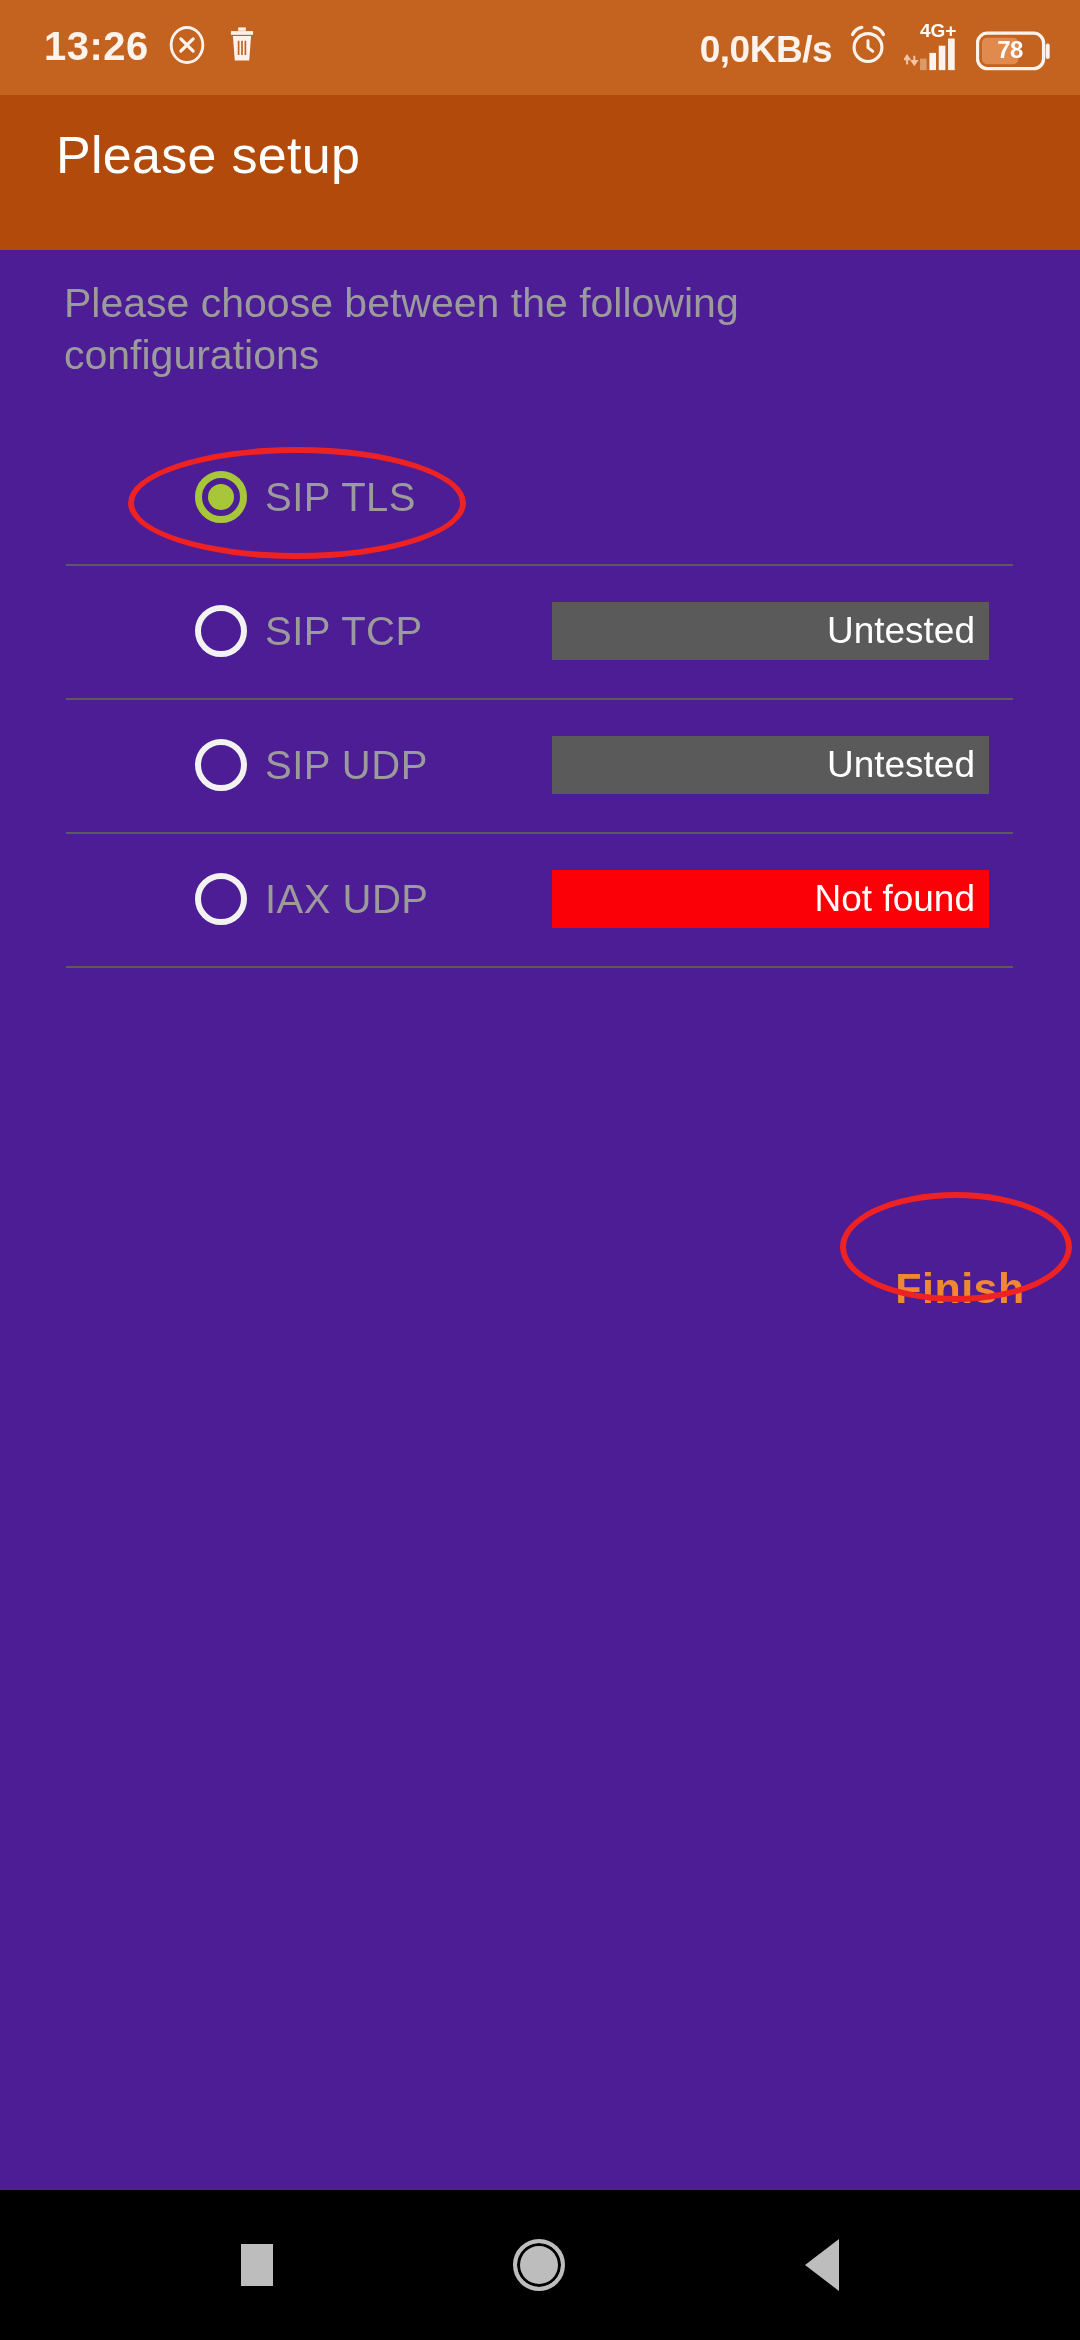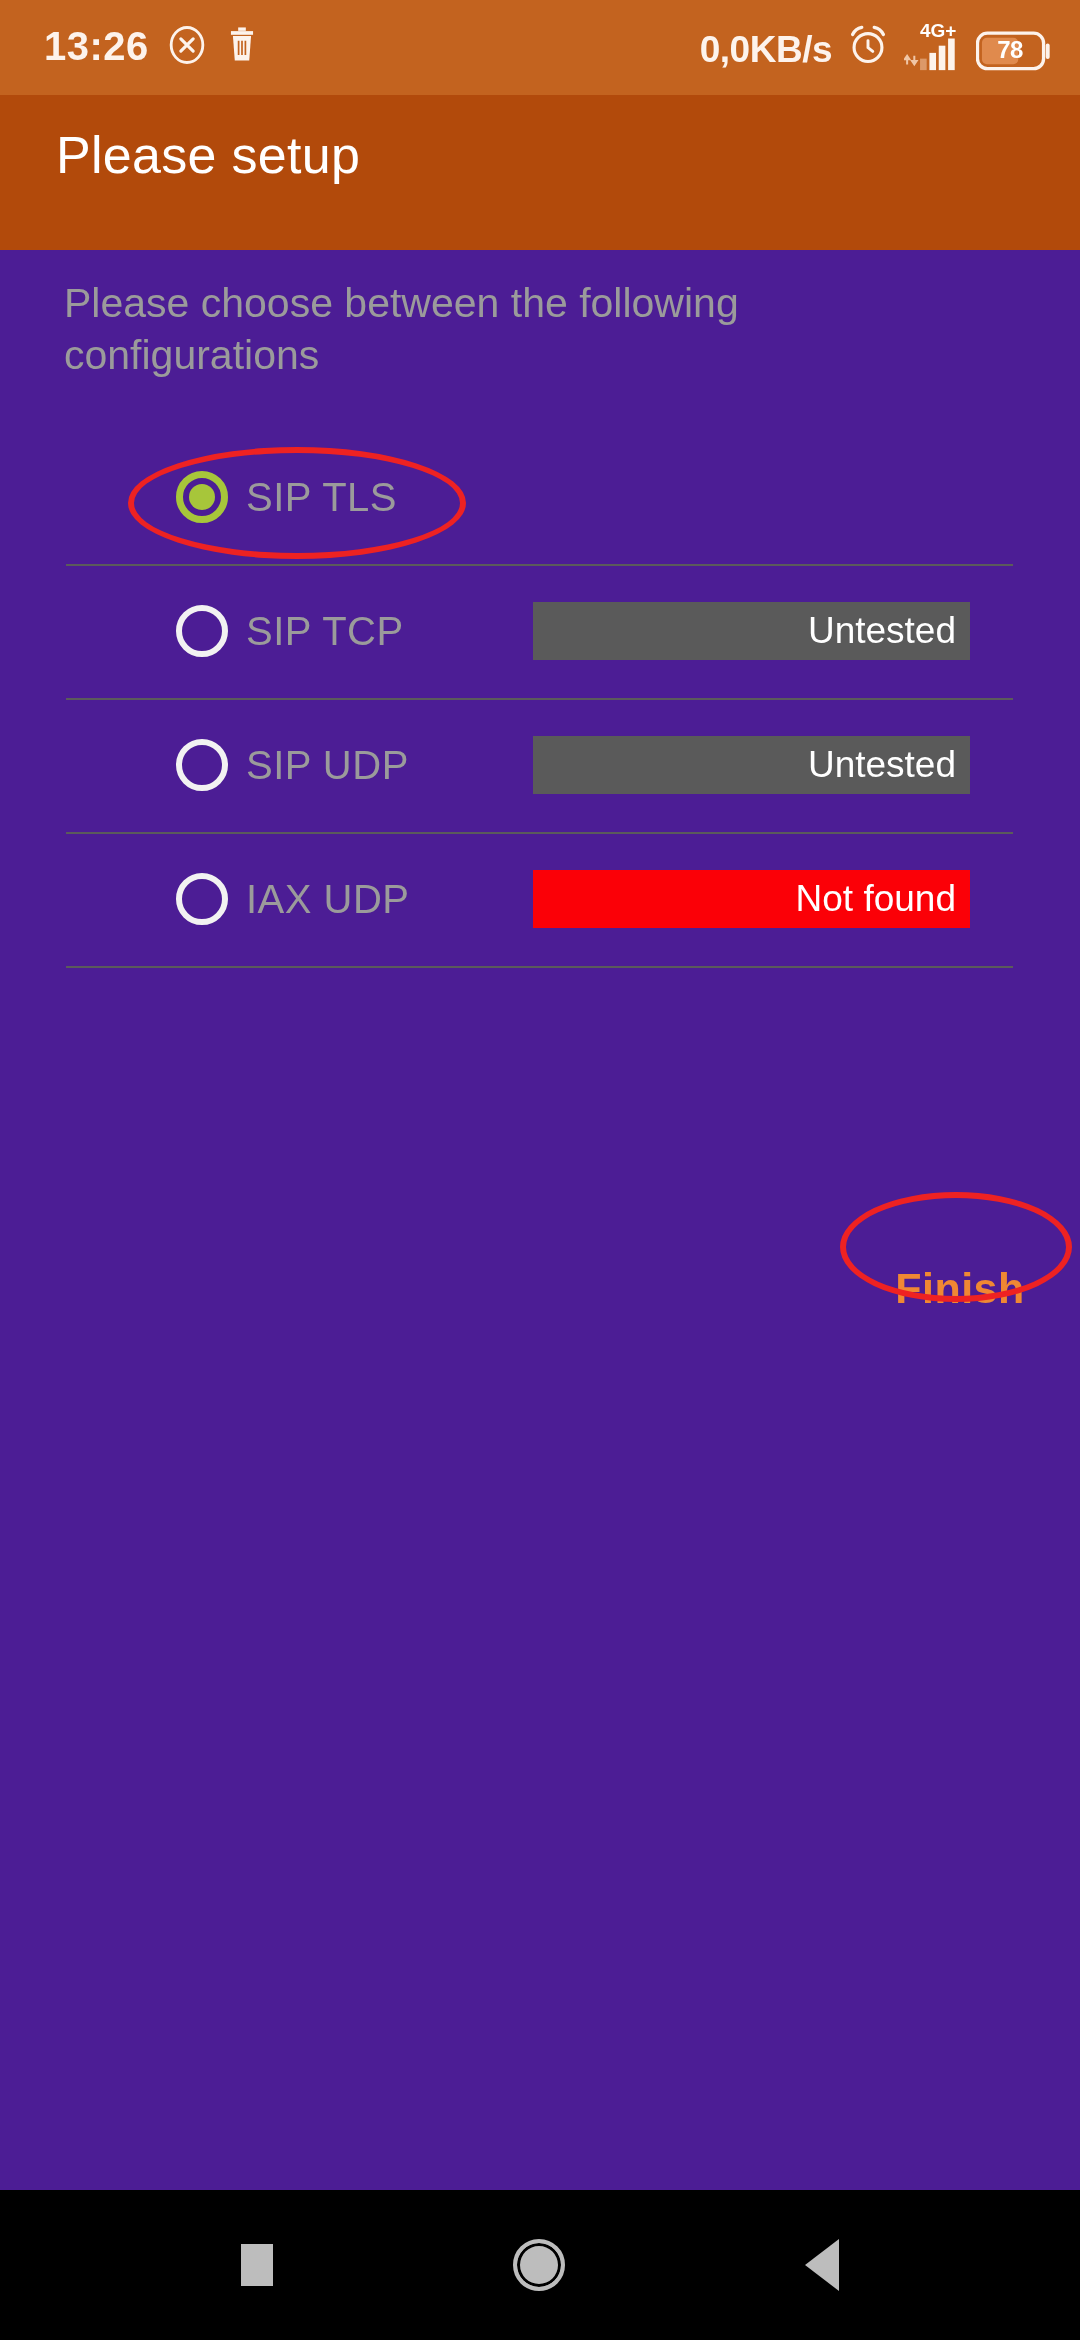--- a/index.html
+++ b/index.html
@@ -45,21 +45,21 @@
   
   #content{
     position:absolute; top:250px; left:0; width:1080px; height:1940px;
     background:#4c1d95;
   }
   #instructions{
     position:absolute; top:27px; left:64px; width:800px;
     color:#9b9b9b; font-size:41px; line-height:1.28;
   }
 
-  #options-list{ position:absolute; top:180px; left:0; width:1080px; }
+  #options-list{ position:absolute; top:180px; left:0; width:1080px;padding-left:19px; }
   .option-row{
     position:relative; height:134px; width:1080px;
     display:flex; align-items:center;
   }
   .radio{
     position:absolute; left:176px; top:50%; transform:translateY(-50%);
     width:52px; height:52px; border-radius:50%;
     border:6px solid #f2f2f2; background:transparent;
   }
   .radio.checked{

